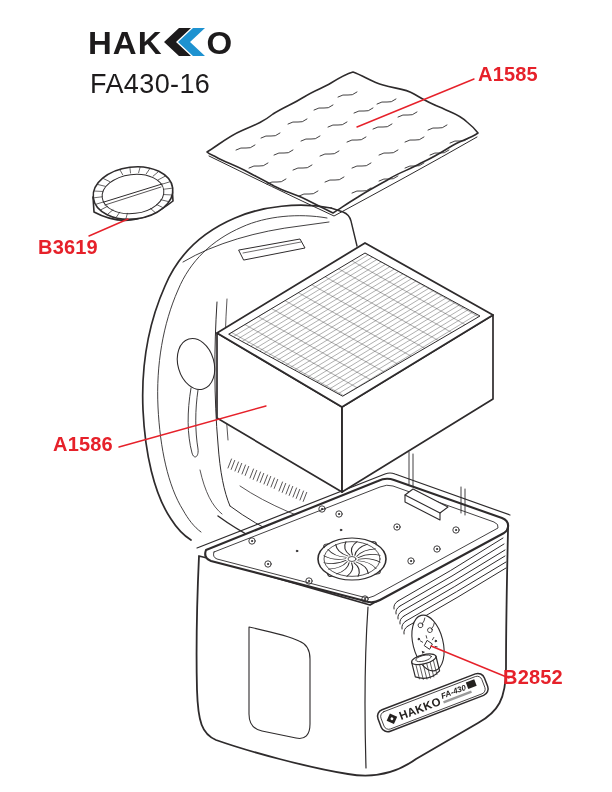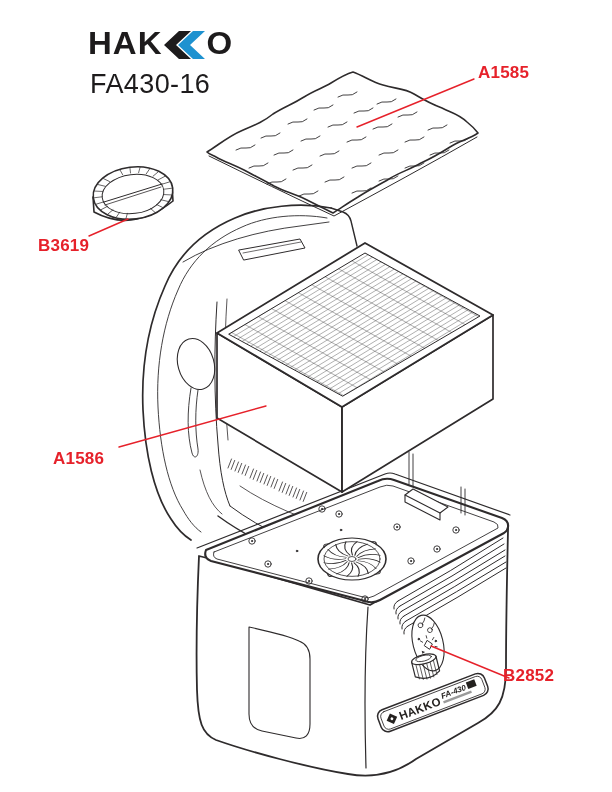--- a/index.html
+++ b/index.html
@@ -1,23 +1,23 @@
 <!DOCTYPE html>
 <html><head>
 <meta charset="utf-8">
 <style>
   html,body{margin:0;padding:0;background:#fff;}
   .canvas{position:relative;width:612px;height:792px;background:#ffffff;overflow:hidden;
           font-family:"Liberation Sans",sans-serif;}
   .diagram-svg{position:absolute;left:0;top:0;}
-  .logo{position:absolute;left:88px;top:26px;display:flex;align-items:flex-end;color:#1d1b1c;}
+  .logo{position:absolute;left:88px;top:26px;display:flex;align-items:flex-start;color:#1d1b1c;}
   .logo-text{font-size:33px;font-weight:800;letter-spacing:1px;line-height:1;transform:scaleY(.96);}
   .logo .chev{display:block;margin:2px 1px 0 1px;}
   .model-number{position:absolute;left:90px;top:69px;font-size:27px;color:#1d1b1c;letter-spacing:.4px;}
-  .part-label{position:absolute;color:#E6212A;font-size:17px;font-weight:600;letter-spacing:.2px;line-height:1;text-align:center;}
+  .part-label{position:absolute;color:#E6212A;font-size:20px;font-weight:600;letter-spacing:.2px;line-height:1;text-align:center;}
 </style>
 </head>
 <body>
 
 <div class="canvas">
 
   <svg class="diagram-svg" width="612" height="792" viewBox="0 0 612 792">
     <defs>
       <pattern id="pd" width="8" height="4.3" patternUnits="userSpaceOnUse" patternTransform="rotate(-31.3)">
         <line x1="0" y1="0" x2="8" y2="0" stroke="#3a3a3a" stroke-width="0.75"></line>
@@ -281,16 +281,16 @@
     <svg class="chev" width="42" height="28" viewBox="0 0 42 28">
       <polygon points="29,0 41,0 26,14 41,28 29,28 14,14" fill="#1E92D0"></polygon>
       <polygon points="15,0 27,0 12,14 27,28 15,28 0,14" fill="#1d1b1c"></polygon>
     </svg>
     <span class="logo-text">O</span>
   </div>
   <div class="model-number">FA430-16</div>
 
   <div class="part-label" style="left:478px;top:64px">A1585</div>
   <div class="part-label" style="left:38px;top:237px">B3619</div>
-  <div class="part-label" style="left:53px;top:450px">A1586</div>
+  <div class="part-label" style="left:53px;top:434px">A1586</div>
   <div class="part-label" style="left:503px;top:667px">B2852</div>
 
 </div>
 
 </body></html>

